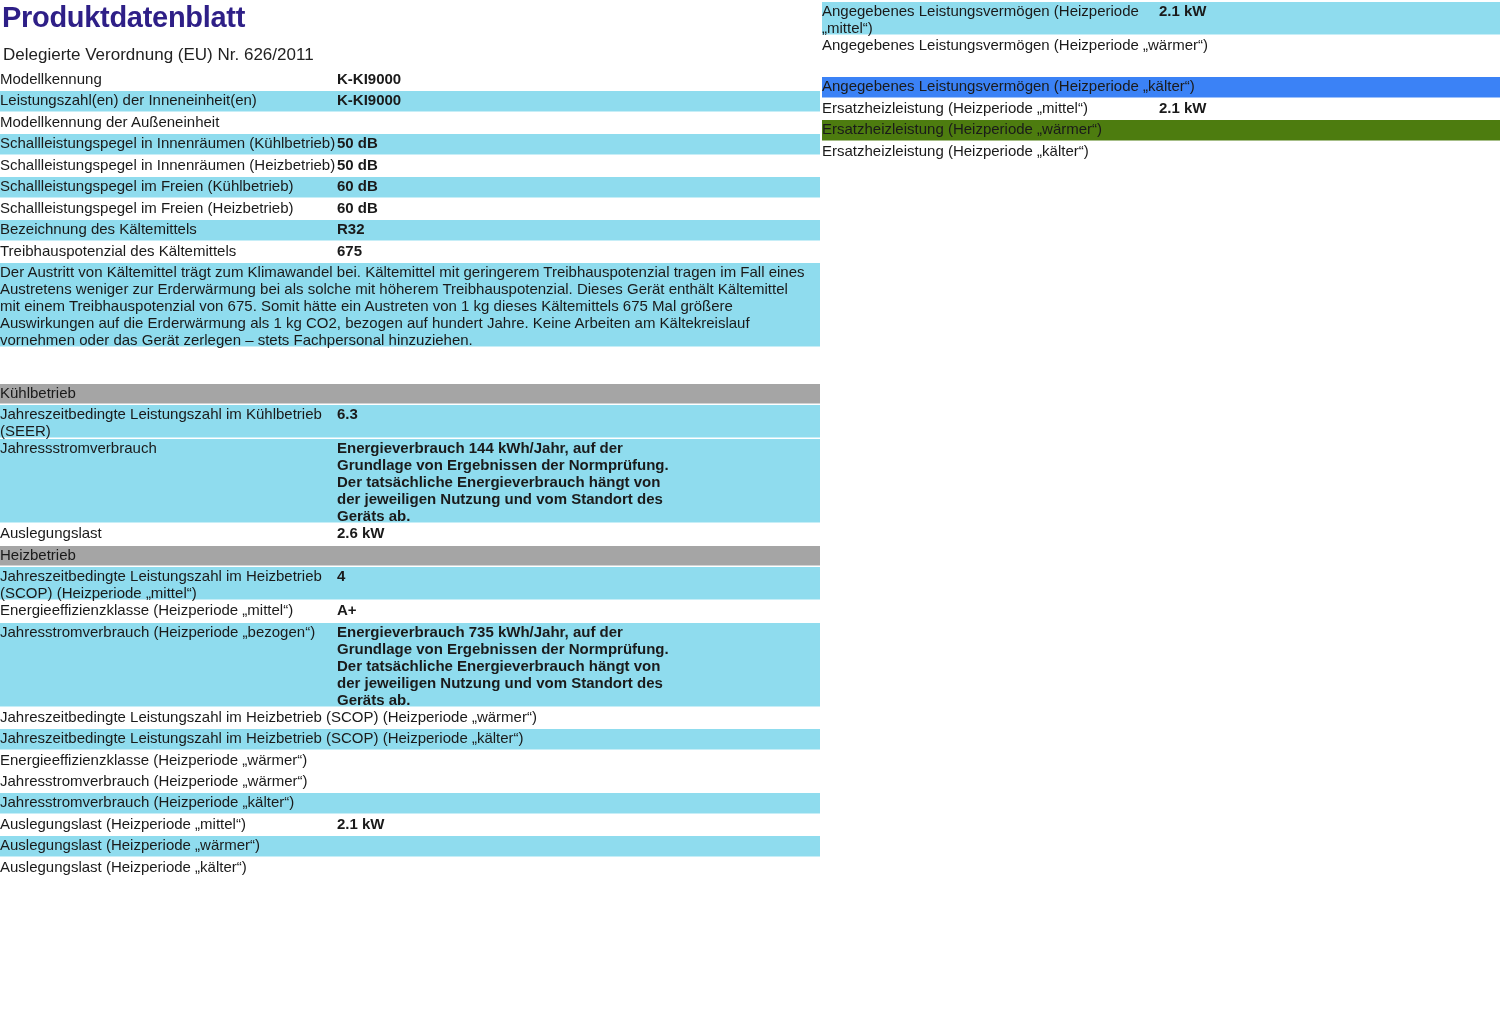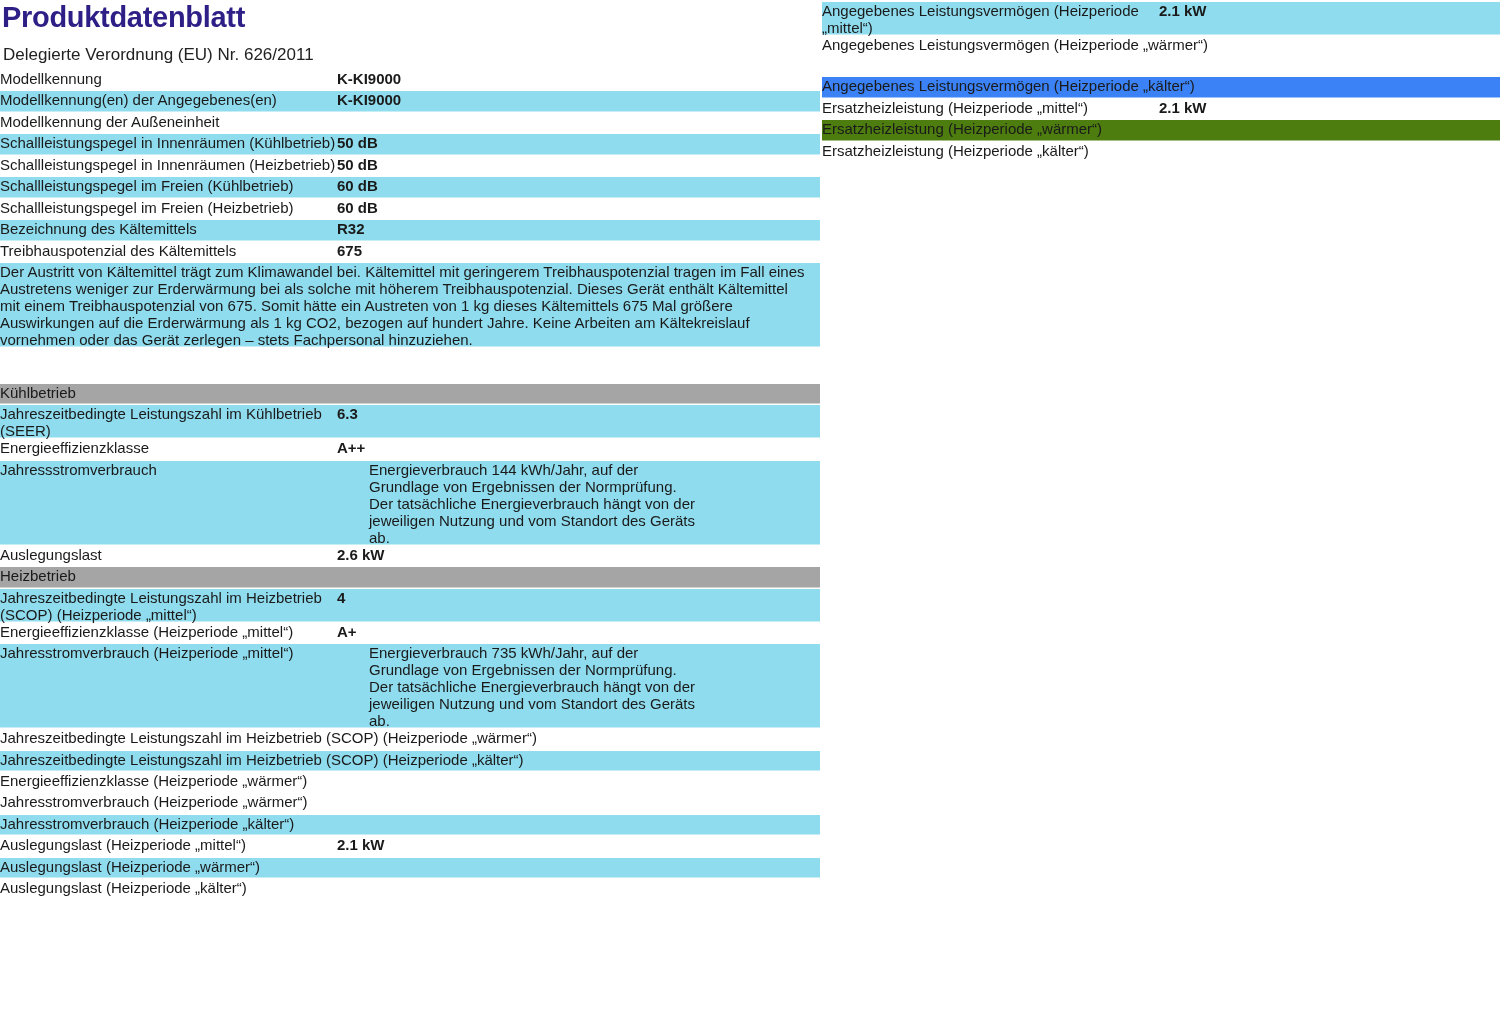--- a/index.html
+++ b/index.html
@@ -27,35 +27,35 @@
   }
   .row.blue{background:#8fdcee;box-shadow:inset 0 -1.5px 0 #ffffff;}
   .row.gray{background:#a5a5a5;box-shadow:inset 0 -1.5px 0 #ffffff;}
   .row.white{background:#ffffff;}
   .row.section{display:block;}
   .row.note{display:block;padding-right:10px;}
   .row.note .label{white-space:normal;}
   .label{white-space:nowrap;}
   .label.wrap{white-space:normal;max-width:332px;}
   .value{font-weight:bold;white-space:nowrap;padding-right:4px;}
-  .value.plain{font-weight:normal;white-space:normal;max-width:334px;margin-left:32px;}
+  .value.plain{font-weight:bold;white-space:normal;max-width:334px;}
 </style>
 </head>
 <body>
 
 <div class="col col-left">
   <h1 class="doc-title" style="color: rgb(46, 31, 135);">Produktdatenblatt</h1>
   <div class="doc-subtitle">Delegierte Verordnung (EU) Nr. 626/2011</div>
   <div class="tbl" id="left-table">
       <div class="row white">
         <span class="label">Modellkennung</span>
         <span class="value">K-KI9000</span>
       </div>
       <div class="row blue" style="background: rgb(143, 220, 238);">
-        <span class="label">Modellkennung(en) der Angegebenes(en)</span>
+        <span class="label">Leistungszahl(en) der Inneneinheit(en)</span>
         <span class="value">K-KI9000</span>
       </div>
       <div class="row white">
         <span class="label">Modellkennung der Außeneinheit</span>
         <span class="value"></span>
       </div>
       <div class="row blue" style="background: rgb(143, 220, 238);">
         <span class="label">Schallleistungspegel in Innenräumen (Kühlbetrieb)</span>
         <span class="value">50 dB</span>
       </div>
@@ -78,43 +78,39 @@
       <div class="row white">
         <span class="label">Treibhauspotenzial des Kältemittels</span>
         <span class="value">675</span>
       </div>
       <div class="row blue note" style="background: rgb(143, 220, 238);"><span class="label">Der Austritt von Kältemittel trägt zum Klimawandel bei. Kältemittel mit geringerem Treibhauspotenzial tragen im Fall eines Austretens weniger zur Erderwärmung bei als solche mit höherem Treibhauspotenzial. Dieses Gerät enthält Kältemittel mit einem Treibhauspotenzial von 675. Somit hätte ein Austreten von 1 kg dieses Kältemittels 675 Mal größere Auswirkungen auf die Erderwärmung als 1 kg CO2, bezogen auf hundert Jahre. Keine Arbeiten am Kältekreislauf vornehmen oder das Gerät zerlegen – stets Fachpersonal hinzuziehen.</span></div>
       <div class="row gray section" style="background: rgb(165, 165, 165); margin-top: 36px;"><span class="label">Kühlbetrieb</span></div>
       <div class="row blue" style="background: rgb(143, 220, 238);">
         <span class="label wrap">Jahreszeitbedingte Leistungszahl im Kühlbetrieb (SEER)</span>
         <span class="value">6.3</span>
       </div>
-      <div class="row white">
-        <span class="label">Energieeffizienzklasse</span>
-        <span class="value">A++</span>
-      </div>
       <div class="row blue" style="background: rgb(143, 220, 238);">
         <span class="label">Jahressstromverbrauch</span>
         <span class="value plain">Energieverbrauch 144 kWh/Jahr, auf der Grundlage von Ergebnissen der Normprüfung. Der tatsächliche Energieverbrauch hängt von der jeweiligen Nutzung und vom Standort des Geräts ab.</span>
       </div>
       <div class="row white">
         <span class="label">Auslegungslast</span>
         <span class="value">2.6 kW</span>
       </div>
       <div class="row gray section" style="background: rgb(165, 165, 165);"><span class="label">Heizbetrieb</span></div>
       <div class="row blue" style="background: rgb(143, 220, 238);">
         <span class="label wrap">Jahreszeitbedingte Leistungszahl im Heizbetrieb (SCOP) (Heizperiode „mittel“)</span>
         <span class="value">4</span>
       </div>
       <div class="row white">
         <span class="label">Energieeffizienzklasse (Heizperiode „mittel“)</span>
         <span class="value">A+</span>
       </div>
       <div class="row blue" style="background: rgb(143, 220, 238);">
-        <span class="label">Jahresstromverbrauch (Heizperiode „mittel“)</span>
+        <span class="label">Jahresstromverbrauch (Heizperiode „bezogen“)</span>
         <span class="value plain">Energieverbrauch 735 kWh/Jahr, auf der Grundlage von Ergebnissen der Normprüfung. Der tatsächliche Energieverbrauch hängt von der jeweiligen Nutzung und vom Standort des Geräts ab.</span>
       </div>
       <div class="row white">
         <span class="label">Jahreszeitbedingte Leistungszahl im Heizbetrieb (SCOP) (Heizperiode „wärmer“)</span>
         <span class="value"></span>
       </div>
       <div class="row blue" style="background: rgb(143, 220, 238);">
         <span class="label">Jahreszeitbedingte Leistungszahl im Heizbetrieb (SCOP) (Heizperiode „kälter“)</span>
         <span class="value"></span>
       </div>

